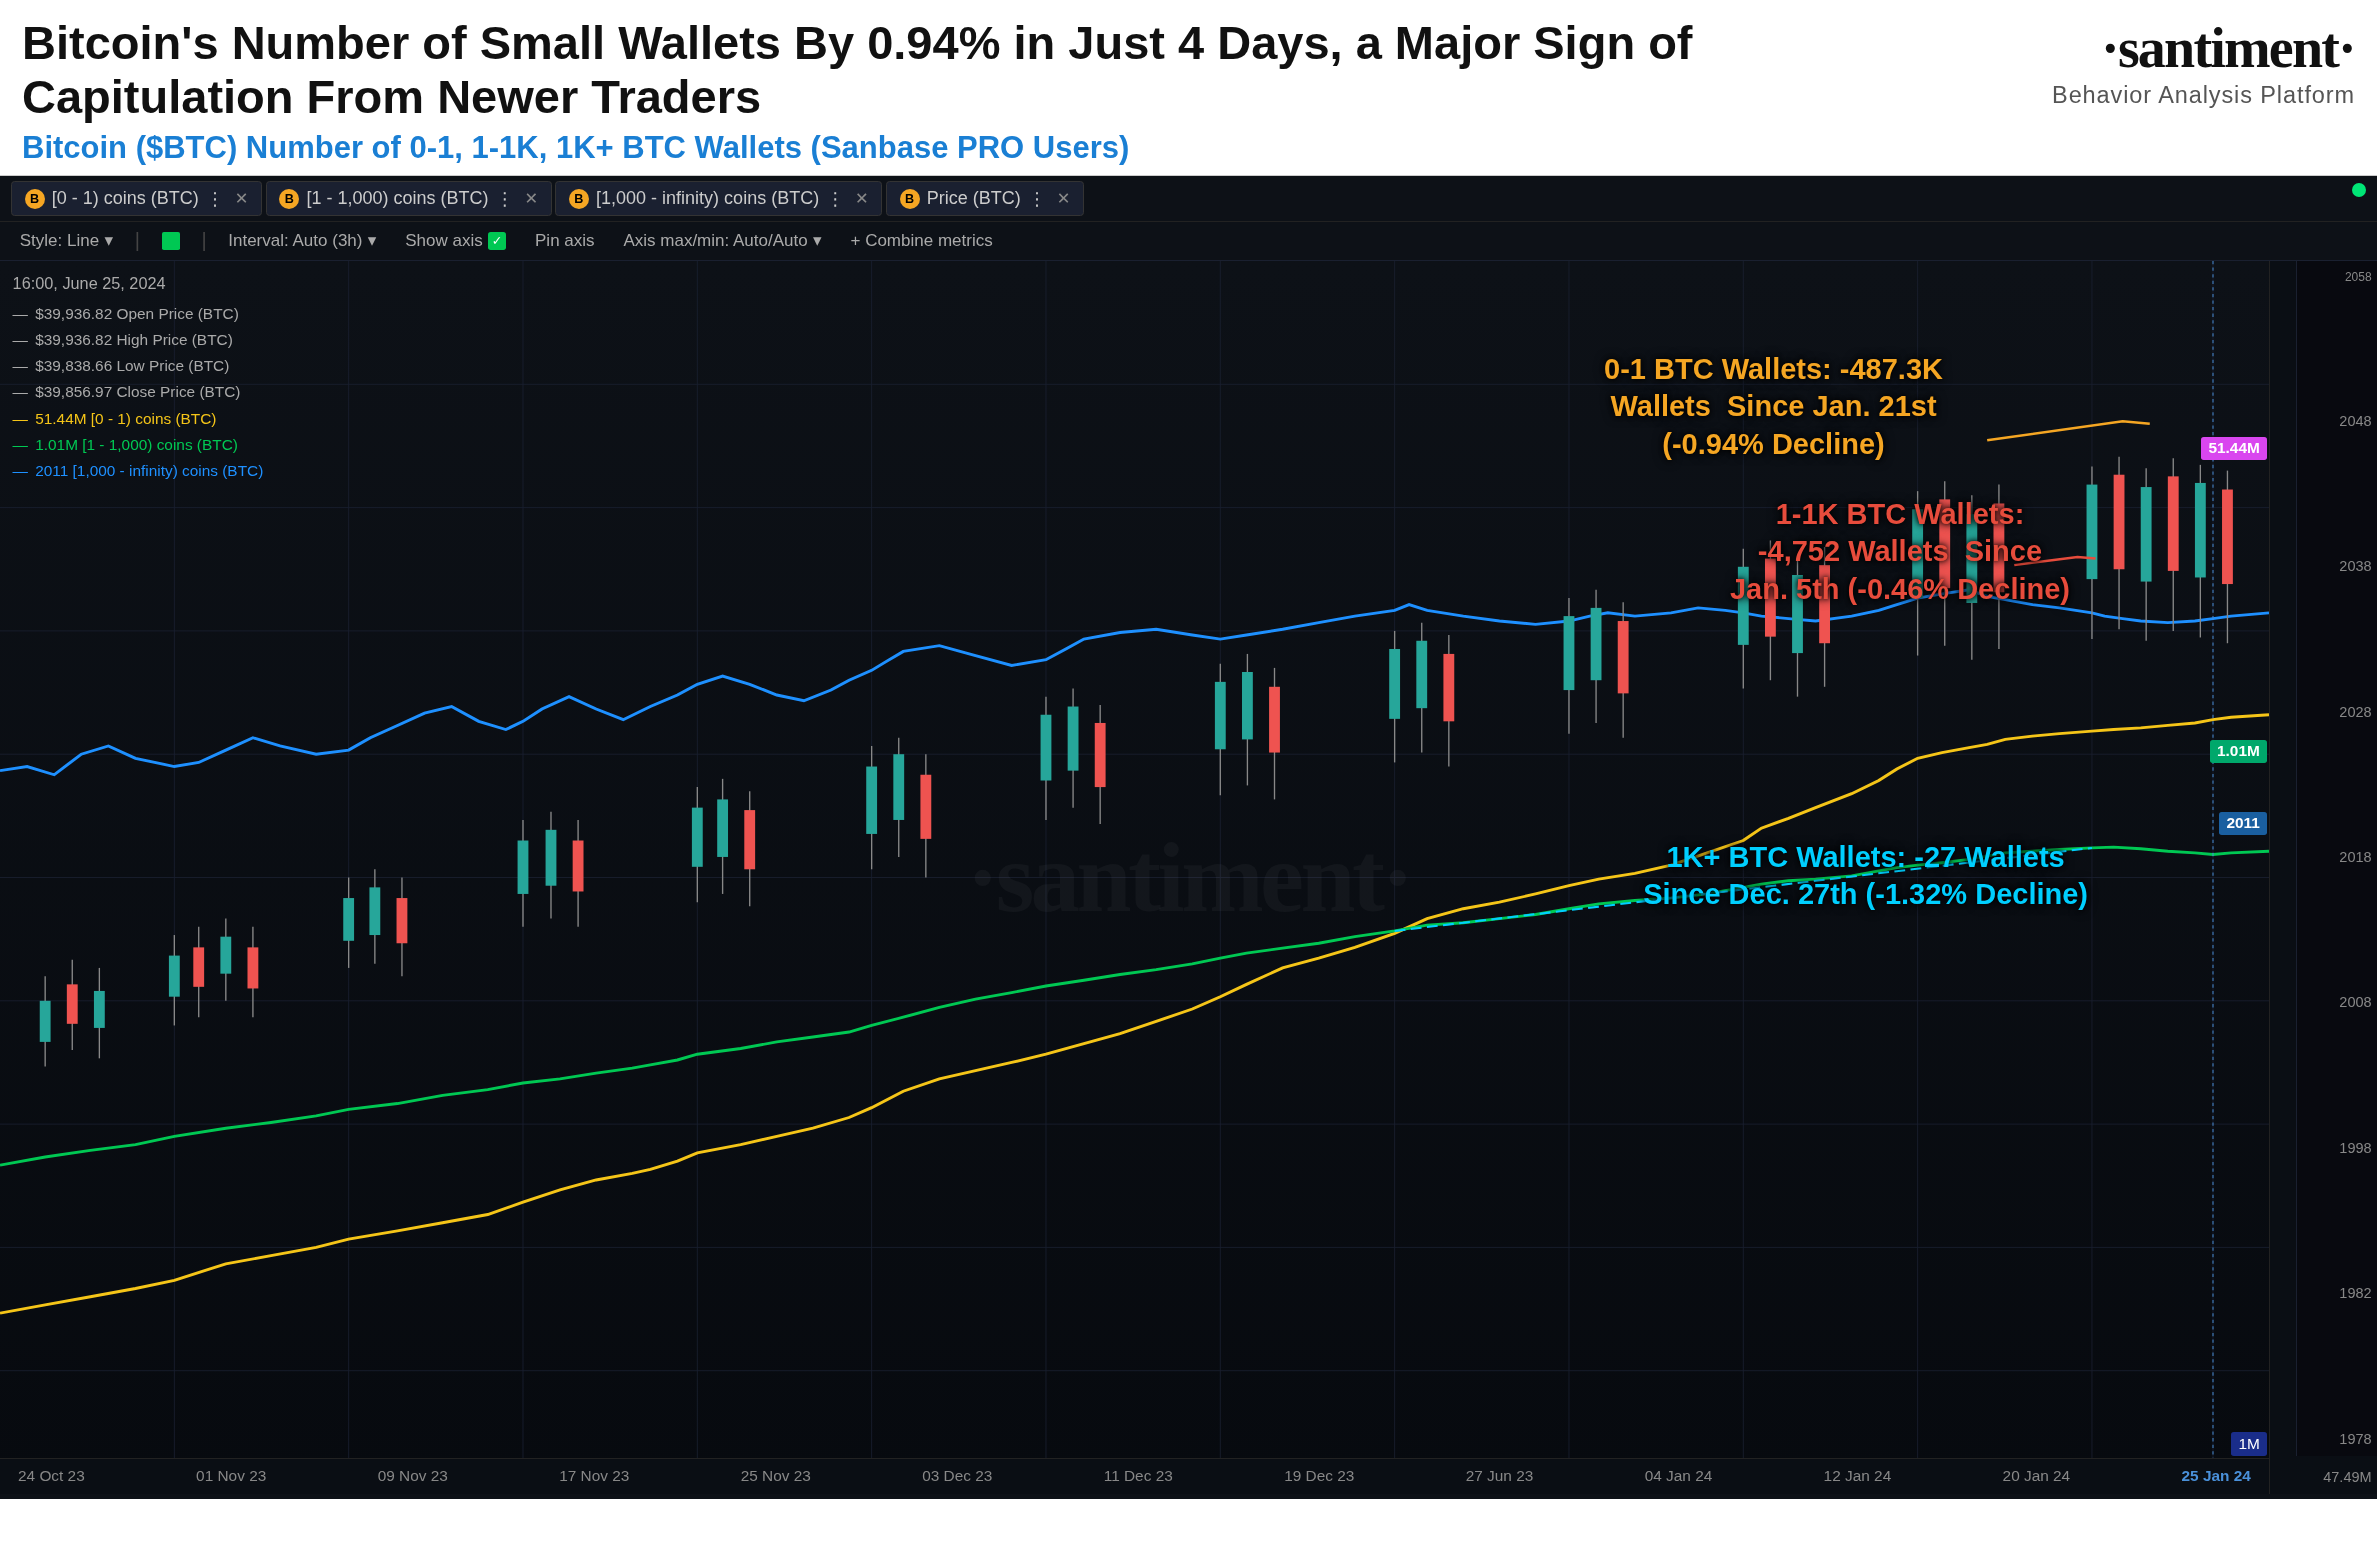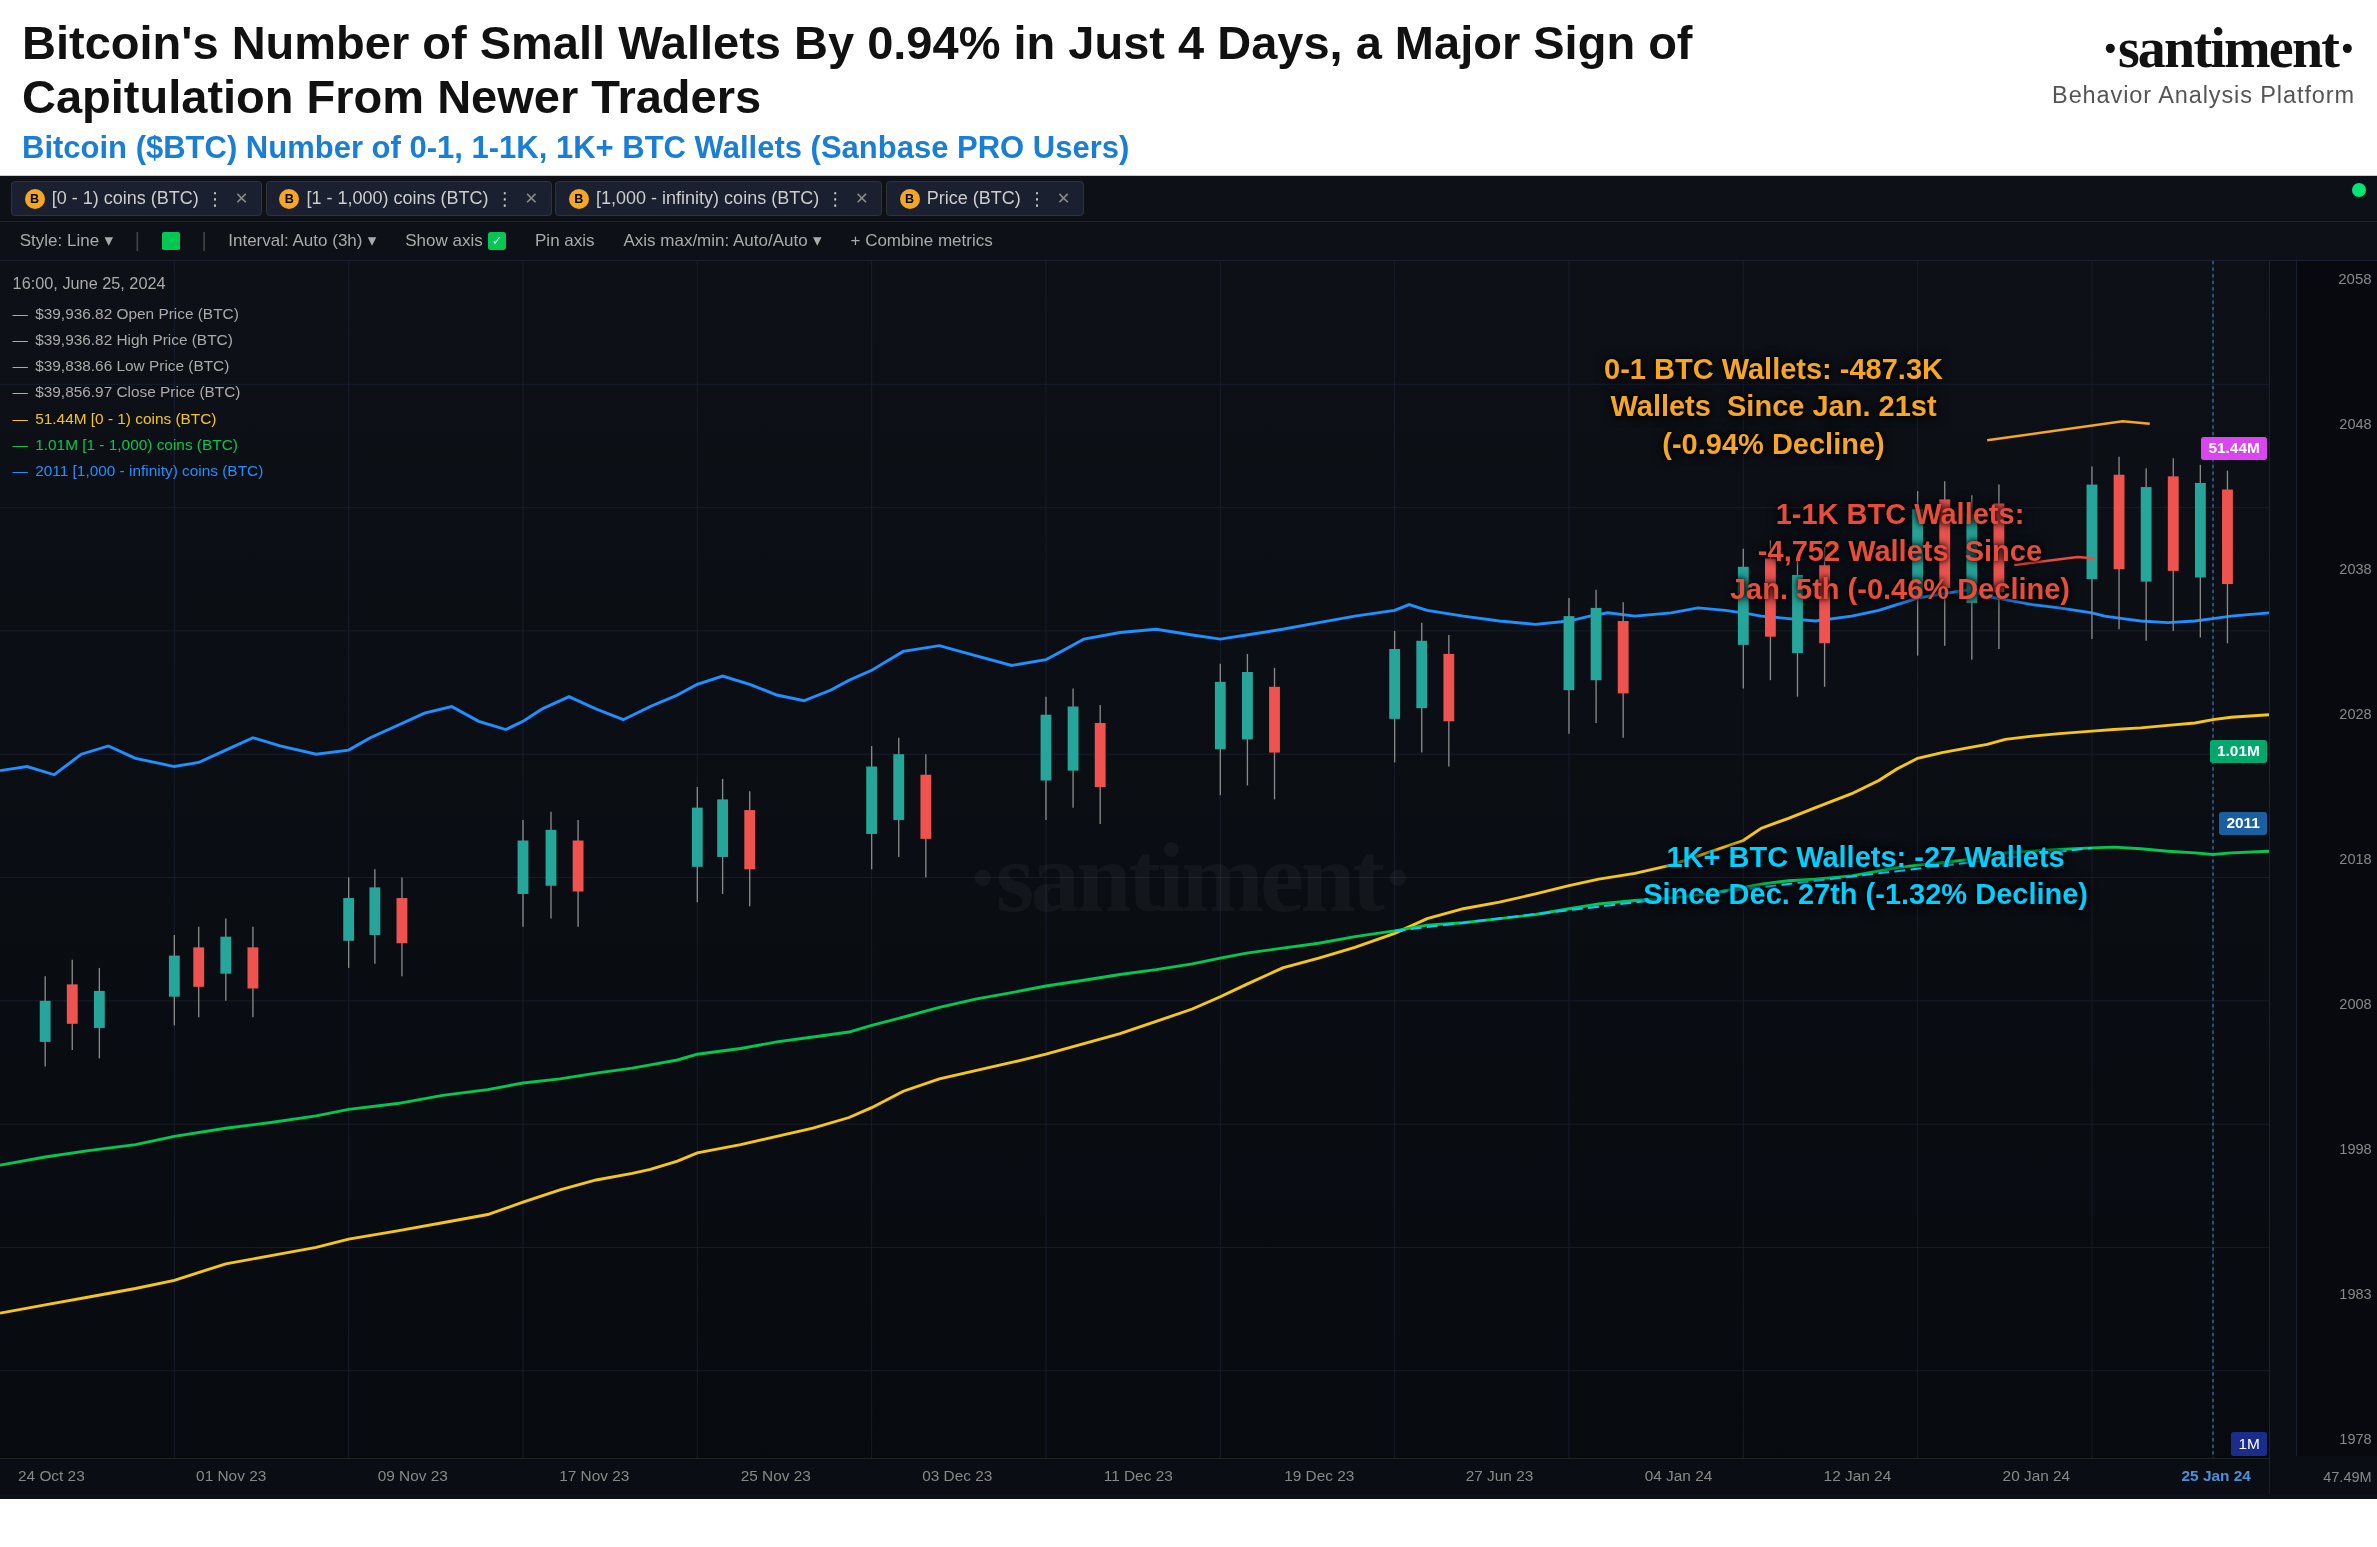--- a/index.html
+++ b/index.html
@@ -682,26 +682,26 @@
       <span class="date-label">11 Dec 23</span>
       <span class="date-label">19 Dec 23</span>
       <span class="date-label">27 Jun 23</span>
       <span class="date-label">04 Jan 24</span>
       <span class="date-label">12 Jan 24</span>
       <span class="date-label">20 Jan 24</span>
       <span class="date-label" style="color:#4a90d9;font-weight:bold;">25 Jan 24</span>
     </div>
 
     <div style="position:absolute;right:0;top:0;width:81px;height:calc(100% - 38px);display:flex;flex-direction:column;justify-content:space-between;padding:9px 5.4px;background:#08090f;border-left:0.9px solid #1a2030;z-index:16;">
-      <div style="font-size:15px;color:#888;text-align:right;">2058</div>
+      <div style="font-size:12px;color:#888;text-align:right;">2058</div>
       <div style="font-size:14.5px;color:#888;text-align:right;">2048</div>
       <div style="font-size:14.5px;color:#888;text-align:right;">2038</div>
       <div style="font-size:14.5px;color:#888;text-align:right;">2028</div>
       <div style="font-size:14.5px;color:#888;text-align:right;">2018</div>
       <div style="font-size:14.5px;color:#888;text-align:right;">2008</div>
       <div style="font-size:14.5px;color:#888;text-align:right;">1998</div>
-      <div style="font-size:14.5px;color:#888;text-align:right;">1983</div>
+      <div style="font-size:14.5px;color:#888;text-align:right;">1982</div>
       <div style="font-size:14.5px;color:#888;text-align:right;">1978</div>
     </div>
 
   </div>
 </div>
 
 
 </body></html>

